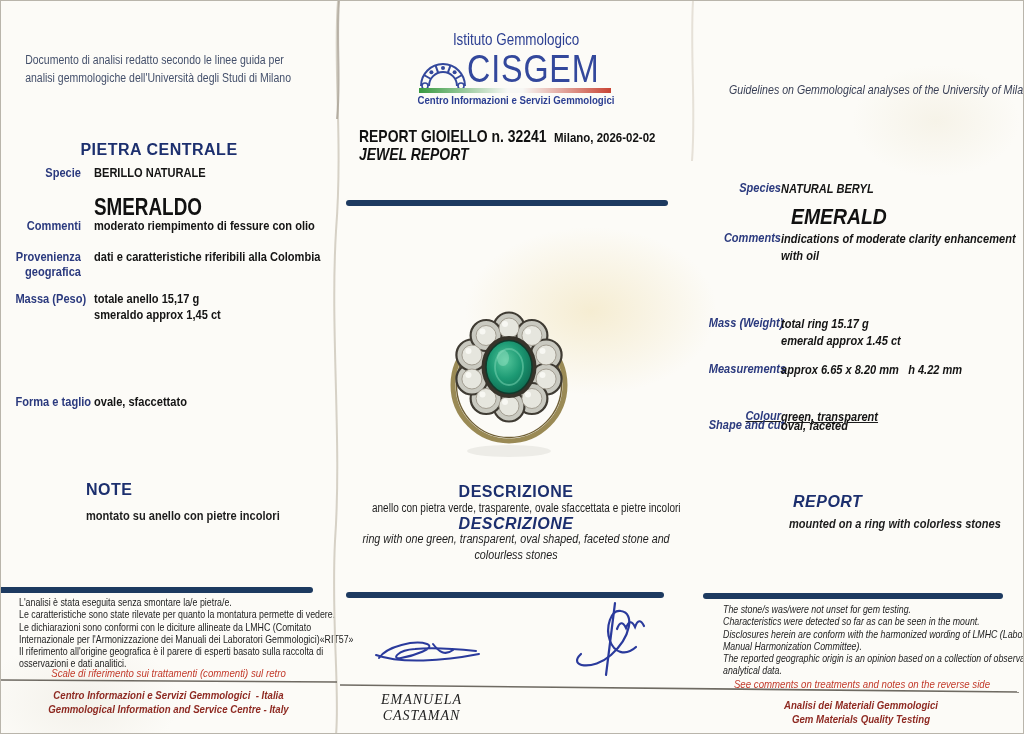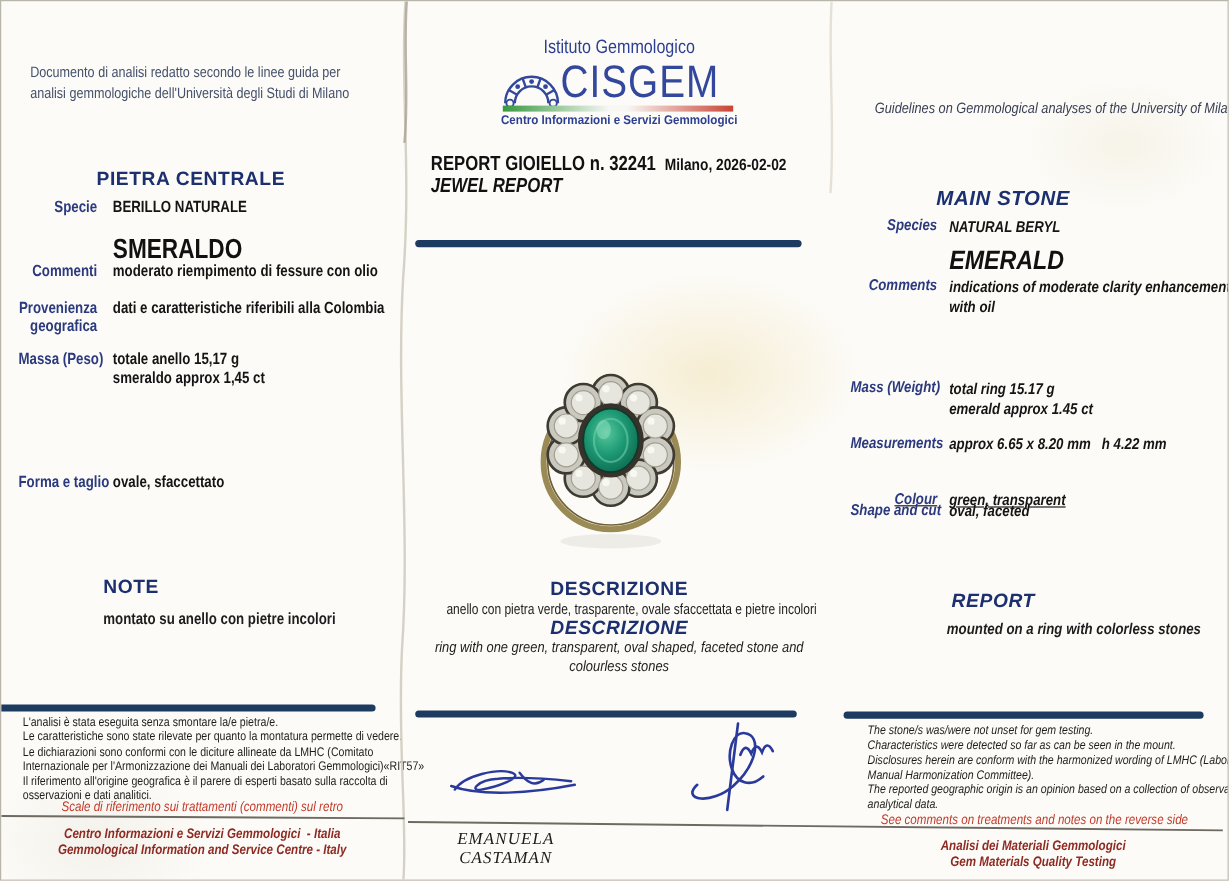--- a/index.html
+++ b/index.html
@@ -17,21 +17,21 @@
   .pre{white-space:pre;}
   .cxL{transform:scaleX(.82);transform-origin:0 0;}
   .cxC{transform:scaleX(.84);transform-origin:50% 0;}
   .b{font-weight:bold;}
   .i{font-style:italic;}
   .navy{color:#1c2f6e;}
   .ctr{text-align:center;}
   .row{display:grid;grid-template-columns:80px 1fr;column-gap:13px;}
   .row .lbl{text-align:right;font-weight:bold;color:#2b3a7e;font-size:13.5px;white-space:pre;line-height:1.12;transform:scaleX(.82);transform-origin:100% 0;}
   .row .val{font-weight:bold;color:#141414;font-size:13.5px;white-space:pre;line-height:1.2;transform:scaleX(.82);transform-origin:0 0;}
-  .rrow{display:grid;grid-template-columns:85px 1fr;column-gap:10px;}
+  .rrow{display:grid;grid-template-columns:85px 1fr;}
   .rrow .lbl{text-align:right;font-weight:bold;font-style:italic;color:#2b3a7e;font-size:13px;white-space:pre;line-height:1.15;transform:scaleX(.85);transform-origin:100% 0;}
   .rrow .val{font-weight:bold;font-style:italic;color:#141414;font-size:13px;white-space:pre;line-height:1.3;transform:scaleX(.85);transform-origin:0 0;}
   .navyline{background:#1d3a60;height:5.5px;}
   .fine{font-size:10.4px;color:#1d1d1d;line-height:1.18;white-space:pre;transform:scaleX(.85);transform-origin:0 0;}
   .redline{color:#c23a2a;font-style:italic;font-size:11.5px;}
   .maroon{color:#8e2a22;font-weight:bold;font-style:italic;font-size:11.5px;line-height:1.22;white-space:pre;}
   .names{font-family:"Liberation Serif", serif;font-style:italic;font-size:14px;letter-spacing:1px;color:#1d1d1d;}
 </style>
 </head>
 <body>
@@ -198,21 +198,20 @@
       <path d="M52,4 L43,76"></path>
       <path d="M54,30 q4,-11 9,-1 q4,-11 9,-1 q4,-11 9,-1"></path>
     </g>
   </svg>
 
   <div class="abs names ctr" style="left:358px;top:691px;width:125px;">EMANUELA CASTAMAN</div>
   <div class="abs names ctr" style="left:548px;top:724px;width:125px;margin-top:35px;">ANTONELLO DONINI</div>
 
   <div class="abs i ctr pre" style="left:704px;top:82px;width:320px;font-size:12.5px;color:#383f55;transform:scaleX(.85);transform-origin:50% 0;">Guidelines on Gemmological analyses of the University of Milan</div>
 
-  <div class="abs b i navy ctr" style="left:695px;top:155px;width:280px;font-size:17px;letter-spacing:.5px;">MAIN STONE</div>
 
   <div class="abs rrow" style="left:695px;top:180px;width:326px;">
     <div class="lbl">Species</div>
     <div class="val">NATURAL BERYL</div>
   </div>
 
   <div class="abs b i" style="left:790px;top:203px;font-size:22px;color:#111;transform:scaleX(.88);transform-origin:0 0;">EMERALD</div>
 
   <div class="abs rrow" style="left:695px;top:230px;width:326px;">
     <div class="lbl">Comments</div>

